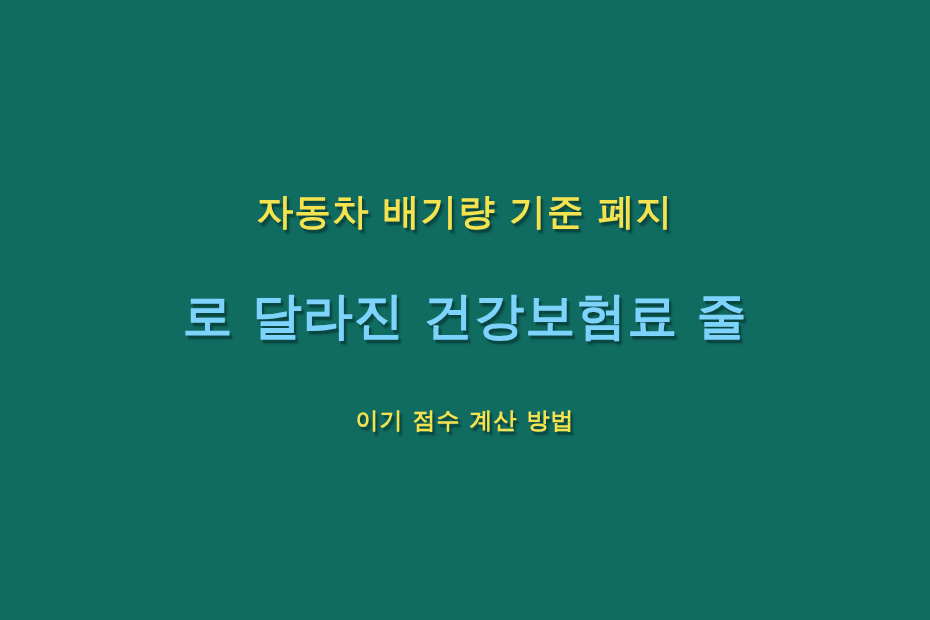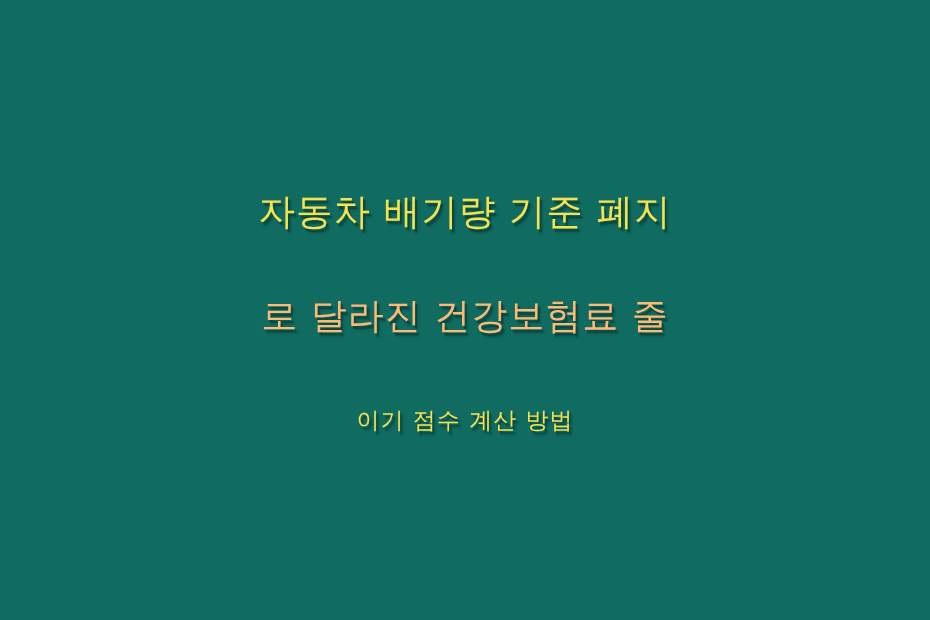--- a/index.html
+++ b/index.html
@@ -36,21 +36,21 @@
     box-sizing: border-box;
     
     transform: translateY(6px);
   }
 
   .headline-line {
     display: block;
     color: #f5e24f;
     font-family: "DejaVu Sans", sans-serif;
     font-size: 74px;
-    font-weight: 400;
+    font-weight: 700;
     line-height: 104px;
     letter-spacing: 0.5px;
     white-space: nowrap;
     text-shadow:
       2px 3px 0 rgba(8, 58, 52, 0.55),
       3px 4px 2px rgba(6, 45, 40, 0.35);
   }
 
   
   .headline-line.wide {
@@ -65,18 +65,18 @@
 </style>
 </head>
 <body>
 
 <div id="thumbnail-card" style="background: rgb(16, 107, 97);">
 
   <div id="headline-block">
 
     <span class="headline-line wide" style="color: rgb(245, 226, 79); font-size: 36.5203px;">자동차 배기량 기준 폐지</span>
 
-    <span class="headline-line wide" style="color: #fdba74; font-size: 36px;">로 달라진 건강보험료 줄</span>
+    <span class="headline-line wide" style="color: #7dd3fc; font-size: 50px;">로 달라진 건강보험료 줄</span>
 
     <span class="headline-line narrow" style="color: rgb(245, 226, 79); font-size: 23px;">이기 점수 계산 방법</span>
 
   </div>
 </div>
 
 </body></html>

